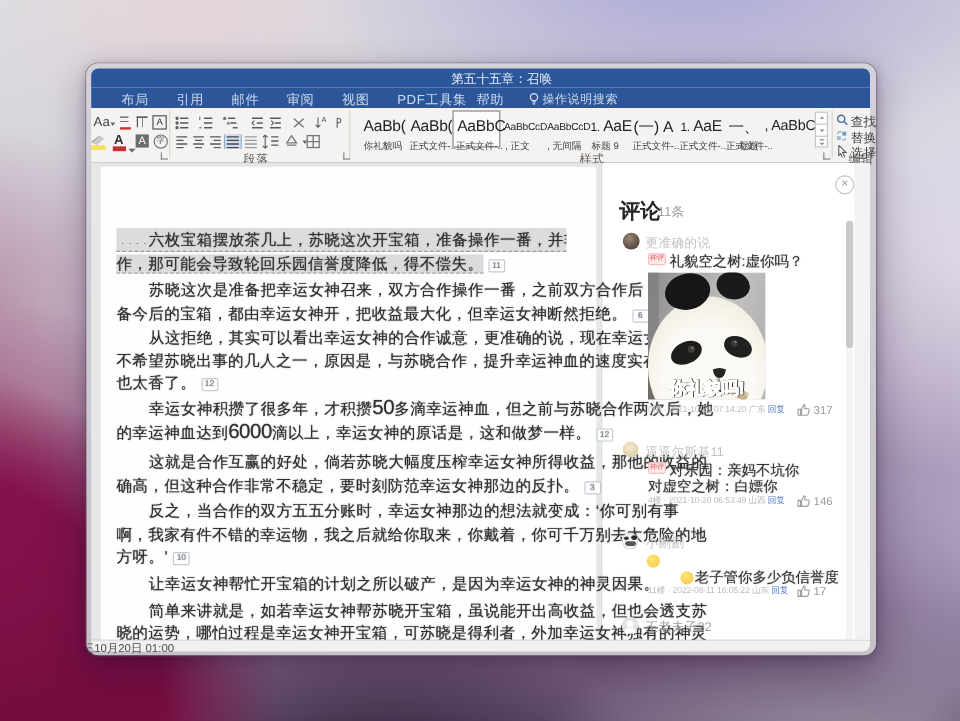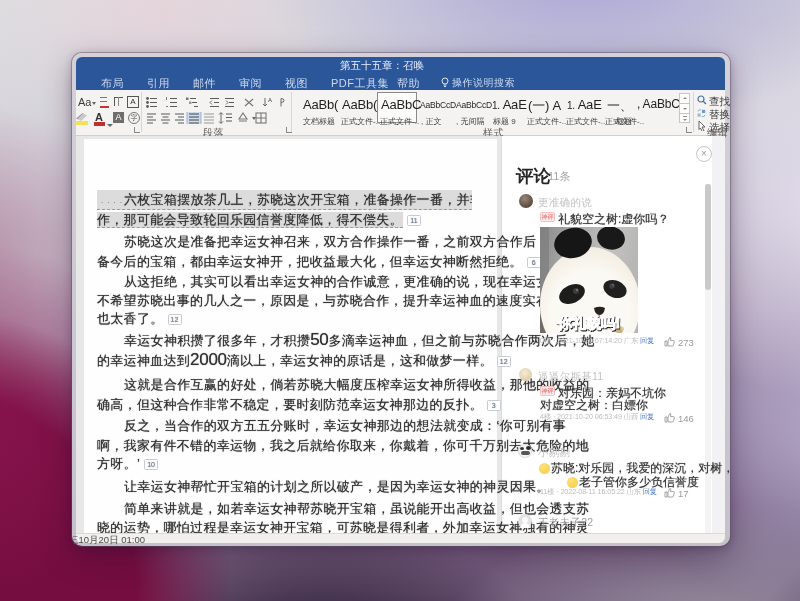--- a/index.html
+++ b/index.html
@@ -16,21 +16,21 @@
  radial-gradient(36% 32% at -8% 112%, rgba(64,5,34,0.80), rgba(64,5,34,0) 72%),
  radial-gradient(40% 36% at 40% 112%, rgba(30,19,40,0.98), rgba(30,19,40,0) 72%),
  linear-gradient(170deg, #dedde0 0%, #cfccd7 35%, #ab9ab4 60%, #7c6283 82%, #5e4a6b 100%);
 }
 .a{position:absolute}
 .winframe{left:72px;top:53px;width:658px;height:493px;border-radius:10px;
  background:linear-gradient(180deg,#d4d1d8,#c4c1c9);
  box-shadow:0 0 0 1px rgba(90,80,100,0.45), 0 10px 30px rgba(40,15,50,0.35), 0 2px 8px rgba(40,15,50,0.25)}
 .titlebar{left:76px;top:57px;width:649px;height:16px;background:#2b579a;border-radius:6px 6px 0 0}
 .menubar{left:76px;top:73px;width:649px;height:17px;background:#2b579a}
-.title{left:340px;top:59px;width:120px;text-align:left;font-size:10.5px;color:#e9effc;letter-spacing:0}
+.title{left:340px;top:59px;width:120px;text-align:right;font-size:10.5px;color:#e9effc;letter-spacing:0}
 .mi{color:#ccd9ef;font-size:11px;top:76px;letter-spacing:.5px}
 .ribbon{left:76px;top:90px;width:649px;height:46px;background:#f4f3f2;border-bottom:1px solid #d2cfcc;box-sizing:border-box}
 .gsep{width:1px;background:#d9d6d3;top:92px;height:40px}
 .glabel{font-size:10px;color:#605c58;top:126px;letter-spacing:.5px}
 .sgm{top:97px;font-size:13px;color:#1f1f1f;letter-spacing:-0.2px}
 .sgm2{top:100px;font-size:8.5px;color:#1f1f1f;letter-spacing:-0.2px}
 .sgl{top:116px;font-size:8px;color:#3f3f3f}
 .etx{font-size:10.5px;color:#3b3b3b}
 .content{left:76px;top:136px;width:649px;height:397px;background:#e8e7e7}
 .page{left:84px;top:139px;width:413px;height:394px;background:#fefefe}
@@ -126,21 +126,21 @@
       <path d="M80 2h6M80 5.5h6M80 9h6"></path>
   <path d="M97 1l4 6h-8zM93 9h8" stroke="#777"></path>
   <rect x="110" y="1" width="10" height="10" stroke="#777"></rect>
       <path d="M115 1v10M110 6h10" stroke="#777"></path>
  </g>
 </svg>
 <div class="a" style="left:252px;top:117px;width:0;height:0;border-left:2.5px solid transparent;border-right:2.5px solid transparent;border-top:3px solid #666"></div>
 <div class="a" style="left:286px;top:127px;width:5px;height:5px;border-left:1px solid #888;border-bottom:1px solid #888"></div>
 
 <div class="a sgm" style="left:303px">AaBb(</div>
-<div class="a sgl" style="left:303px">文档标题</div>
+<div class="a sgl" style="left:303px">你礼貌吗</div>
 <div class="a sgm" style="left:342px">AaBb(</div>
 <div class="a sgl" style="left:341px">正式文件-..</div>
 <div class="a" style="left:377px;top:92px;width:40px;height:31px;border:1px solid #8a8a8a;background:#fbfbfa;box-sizing:border-box"></div>
 <div class="a sgm" style="left:381px">AaBbC</div>
 <div class="a sgl" style="left:380px">正式文件-..</div>
 <div class="a sgm2" style="left:420px">AaBbCcD</div>
 <div class="a sgl" style="left:421px">, 正文</div>
 <div class="a sgm2" style="left:456px">AaBbCcD</div>
 <div class="a sgl" style="left:456px">, 无间隔</div>
 <div class="a sgm" style="left:492px"><span style="font-size:10px">1.</span> AaE</div>
@@ -184,21 +184,21 @@
 <div class="a" style="left:711.5px;top:136px;width:13.5px;height:397px;background:#f2f1f3"></div>
 <div class="a dl ind" style="top:189.7px"><span class="hl" style="display:inline-block;width:375px;margin-left:-27px;padding-left:27px;border-bottom:1px dashed #9a9a9a;box-sizing:border-box;overflow:hidden">六枚宝箱摆放茶几上，苏晓这次开宝箱，准备操作一番，并非是与凯撒一同操</span></div>
 <div class="a" style="left:101px;top:196px;width:20px;height:3px;color:#555;font-size:8px;letter-spacing:4px;z-index:3">....</div>
 <div class="a dl" style="top:209.7px"><span class="hl" style="border-bottom:1px dashed #9a9a9a">作，那可能会导致轮回乐园信誉度降低，得不偿失。</span><span class="cb">11</span></div>
 <div class="a dl dlj ind" style="top:231.7px">苏晓这次是准备把幸运女神召来，双方合作操作一番，之前双方合作后，他就准</div>
 <div class="a dl" style="top:251.7px">备今后的宝箱，都由幸运女神开，把收益最大化，但幸运女神断然拒绝。<span class="cb">6</span></div>
 <div class="a dl dlj ind" style="top:271.7px">从这拒绝，其实可以看出幸运女神的合作诚意，更准确的说，现在幸运女神是最</div>
 <div class="a dl dlj" style="top:290.7px">不希望苏晓出事的几人之一，原因是，与苏晓合作，提升幸运神血的速度实在太快，</div>
 <div class="a dl" style="top:308.7px">也太香了。<span class="cb">12</span></div>
 <div class="a dl dlj ind" style="top:329.7px">幸运女神积攒了很多年，才积攒<i>50</i>多滴幸运神血，但之前与苏晓合作两次后，她</div>
-<div class="a dl" style="top:349.7px">的幸运神血达到<i>2000</i>滴以上，幸运女神的原话是，这和做梦一样。<span class="cb">12</span></div>
+<div class="a dl" style="top:349.7px">的幸运神血达到<i>6000</i>滴以上，幸运女神的原话是，这和做梦一样。<span class="cb">12</span></div>
 <div class="a dl dlj ind" style="top:374.7px">这就是合作互赢的好处，倘若苏晓大幅度压榨幸运女神所得收益，那他的收益的</div>
 <div class="a dl" style="top:394.7px">确高，但这种合作非常不稳定，要时刻防范幸运女神那边的反扑。<span class="cb">3</span></div>
 <div class="a dl dlj ind" style="top:415.7px">反之，当合作的双方五五分账时，幸运女神那边的想法就变成：‘你可别有事</div>
 <div class="a dl dlj" style="top:435.7px">啊，我家有件不错的幸运物，我之后就给你取来，你戴着，你可千万别去太危险的地</div>
 <div class="a dl" style="top:453.7px">方呀。’<span class="cb">10</span></div>
 <div class="a dl ind" style="top:476.7px">让幸运女神帮忙开宝箱的计划之所以破产，是因为幸运女神的神灵因果。</div>
 <div class="a dl dlj ind" style="top:498.7px">简单来讲就是，如若幸运女神帮苏晓开宝箱，虽说能开出高收益，但也会透支苏</div>
 <div class="a dl dlj" style="top:517.7px">晓的运势，哪怕过程是幸运女神开宝箱，可苏晓是得利者，外加幸运女神独有的神灵</div>
 
 <div class="a" style="left:516px;top:164px;font-size:17.5px;color:#262626;font-weight:bold">评论</div>
@@ -241,38 +241,38 @@
  <path d="M50 95 q6.5 -4 14 -0.5 q-3.5 8 -8 8 q-4.5 0 -6 -7.5z" fill="#37312b"></path>
  <rect x="62" y="90" width="25" height="7.5" rx="3.5" fill="#c9b286" transform="rotate(26 62 90)"></rect>
  <rect x="62" y="90" width="25" height="2.8" rx="1.4" fill="#dccf9f" transform="rotate(26 62 90)"></rect>
  <text x="49.6" y="101.6" font-family="Liberation Sans" font-size="14.5" font-weight="bold" fill="#222" text-anchor="middle" stroke="#222" stroke-width="1.1">你礼貌吗!</text>
  <text x="49" y="101" font-family="Liberation Sans" font-size="14.5" font-weight="bold" fill="#fff" text-anchor="middle" stroke="#fff" stroke-width="0.9">你礼貌吗!</text>
 </svg>
 <div class="a cmeta" style="left:540px;top:336px">0楼 · 2021-10-20 07:14:20 广东 <span class="reply">回复</span></div>
 <svg class="a" style="left:664px;top:336px" width="11" height="11" viewBox="0 0 11 11">
     <path d="M1 5h2v5H1z M4 10 V5 L6 1.2 q1 .2 .8 1.6 L6.5 4.6 H9.5 q1 0 .8 1.2 L9.5 9 q-.2 1 -1.2 1z" fill="none" stroke="#9a9a9a" stroke-width="0.9"></path>
   </svg>
-<div class="a likain" style="left:678px;top:337px">273</div>
+<div class="a likain" style="left:678px;top:337px">317</div>
 
 <div class="a av" style="left:519px;top:368px;width:13px;height:13px;background:radial-gradient(circle at 45% 38%,#f6ecd4,#dcc9a2 80%)"></div>
 <div class="a cname" style="left:538px;top:370px">逼逼尔斯基11</div>
 <div class="a" style="left:540px;top:383px"><span class="badge">神评</span><span class="ctext">对乐园：亲妈不坑你</span></div>
 <div class="a ctext" style="left:540px;top:397px">对虚空之树：白嫖你</div>
 <div class="a cmeta" style="left:540px;top:412px">4楼 · 2021-10-20 06:53:49 山西 <span class="reply">回复</span></div>
 <svg class="a" style="left:664px;top:412px" width="11" height="11" viewBox="0 0 11 11">
     <path d="M1 5h2v5H1z M4 10 V5 L6 1.2 q1 .2 .8 1.6 L6.5 4.6 H9.5 q1 0 .8 1.2 L9.5 9 q-.2 1 -1.2 1z" fill="none" stroke="#9a9a9a" stroke-width="0.9"></path>
   </svg>
 <div class="a likain" style="left:678px;top:413px">146</div>
 
 <div class="a av" style="left:518px;top:444px;width:14px;height:14px;background:#f4f4f4;box-shadow:inset 0 0 0 1px #ddd"></div>
 <div class="a" style="left:520px;top:447px;width:4px;height:3px;border-radius:50%;background:#333"></div>
 <div class="a" style="left:526px;top:446px;width:5px;height:4px;border-radius:50%;background:#2a2a2a"></div>
 <div class="a" style="left:521px;top:451px;width:9px;height:4px;border-radius:2px;background:#555"></div>
 <div class="a cname" style="left:538px;top:446px">小剔剔</div>
-<div class="a" style="left:539px;top:458px"><span class="emo"></span><span class="ctext">苏晓:对乐园，我爱的深沉，对树，</span></div>
+<div class="a" style="left:539px;top:458px"><span class="emo"></span></div>
 <div class="a" style="left:567px;top:472px"><span class="emo"></span><span class="ctext">老子管你多少负信誉度</span></div>
 <div class="a cmeta" style="left:540px;top:487px">11楼 · 2022-08-11 16:05:22 山东 <span class="reply">回复</span></div>
 <svg class="a" style="left:664px;top:487px" width="11" height="11" viewBox="0 0 11 11">
     <path d="M1 5h2v5H1z M4 10 V5 L6 1.2 q1 .2 .8 1.6 L6.5 4.6 H9.5 q1 0 .8 1.2 L9.5 9 q-.2 1 -1.2 1z" fill="none" stroke="#9a9a9a" stroke-width="0.9"></path>
   </svg>
 <div class="a likain" style="left:678px;top:488px">17</div>
 
 <div class="a av" style="left:518px;top:514px;width:14px;height:14px;background:#e3e3e3"></div>
 <div class="a" style="left:522px;top:517px;width:6px;height:6px;border-radius:50%;background:#fdfdfd"></div>
 <div class="a" style="left:520px;top:523px;width:10px;height:5px;border-radius:5px 5px 0 0;background:#fdfdfd"></div>

